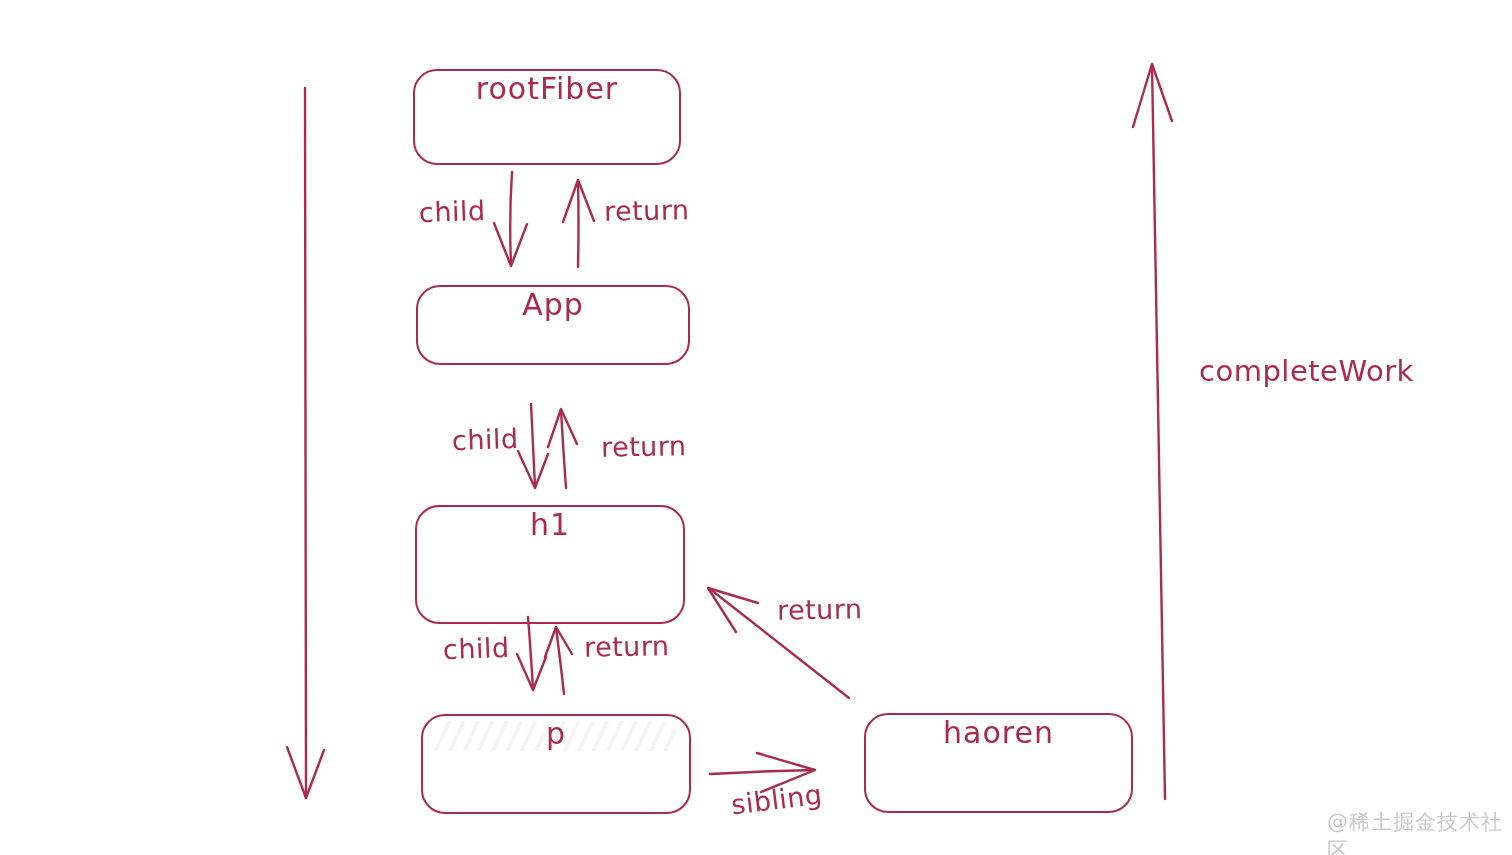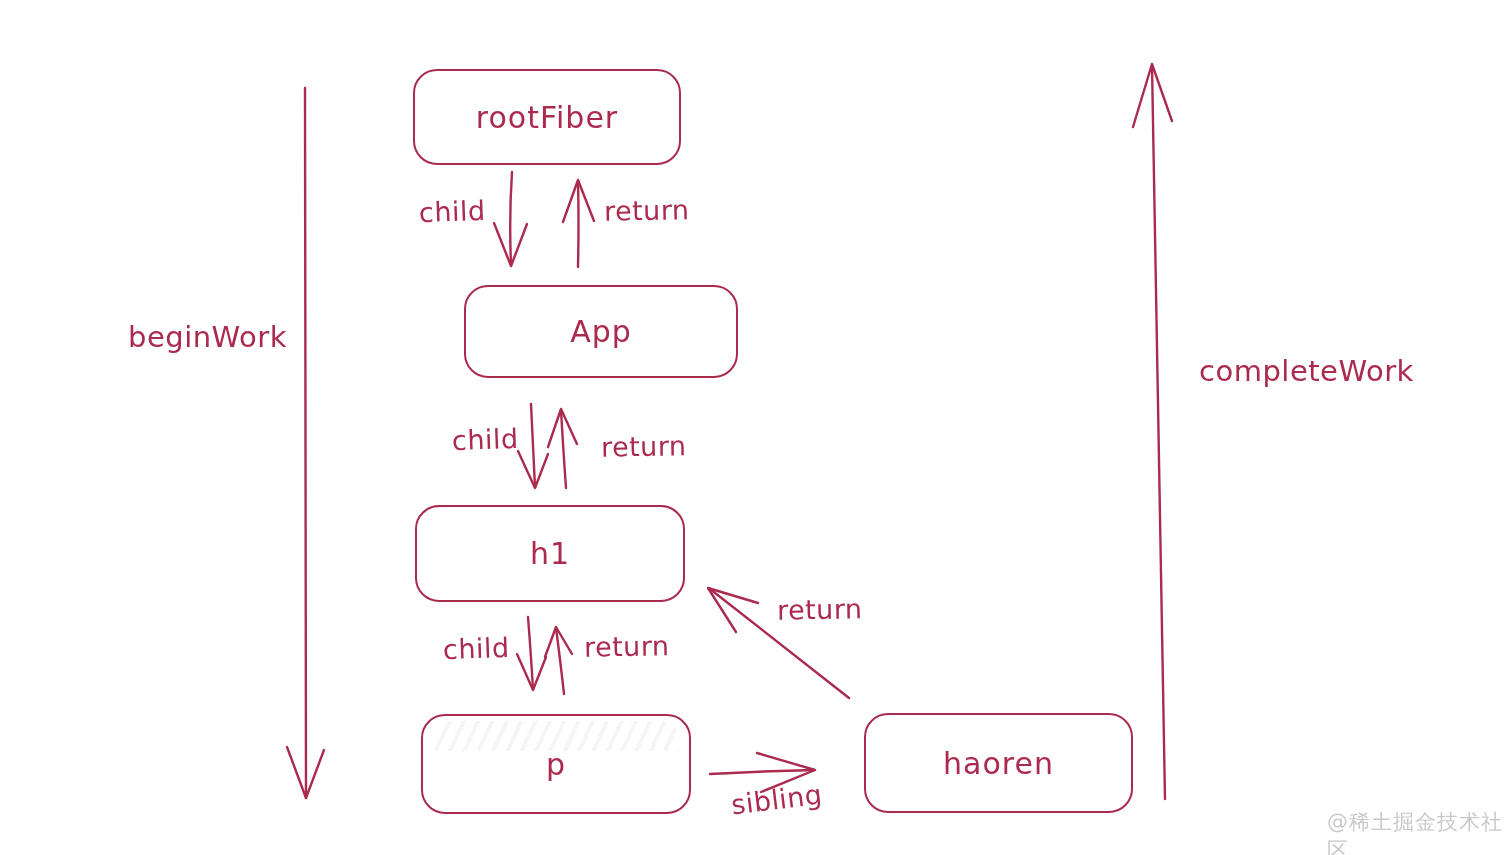--- a/index.html
+++ b/index.html
@@ -29,21 +29,21 @@
     stroke-width: 2.4;
     stroke-linecap: round;
     stroke-linejoin: round;
   }
   .node {
     position: absolute;
     border: 2.5px solid var(--ink);
     border-radius: 24px;
     background: transparent;
     display: flex;
-    align-items: center;
+    align-items: flex-start;
     justify-content: center;
     font-size: 30px;
     letter-spacing: 1px;
   }
   .node .hatch {
     position: absolute;
     top: 5px; left: 10px; right: 10px;
     height: 30px;
     border-radius: 18px 18px 0 0;
     background: repeating-linear-gradient(
@@ -133,25 +133,25 @@
     <g>
       <path d="M849 698 L710 589"></path>
       <path d="M708 588 l28 44 M708 588 l50 15"></path>
     </g>
   </svg>
 
   <div class="node" style="left:413px; top:69px; width:268px; height:96px;">
     <span class="node-label">rootFiber</span>
   </div>
 
-  <div class="node" style="left:416px; top:285px; width:274px; height:93px;margin-left:48px;">
+  <div class="node" style="left:416px; top:285px; width:274px; height:80px;">
     <span class="node-label">App</span>
   </div>
 
-  <div class="node" style="left:415px; top:505px; width:270px; height:97px;">
+  <div class="node" style="left:415px; top:505px; width:270px; height:119px;">
     <span class="node-label">h1</span>
   </div>
 
   <div class="node" style="left:421px; top:714px; width:270px; height:100px;">
     <span class="hatch"></span>
     <span class="node-label">p</span>
   </div>
 
   <div class="node" style="left:839px; top:713px; width:269px; height:100px;margin-left:25px;">
     <span class="node-label">haoren</span>
@@ -162,18 +162,17 @@
 
   <div class="edge-label tilt-n2" style="left:452px; top:424px;">child</div>
   <div class="edge-label tilt-n1" style="left:601px; top:431px;">return</div>
 
   <div class="edge-label tilt-n2" style="left:443px; top:633px;">child</div>
   <div class="edge-label tilt-n1" style="left:584px; top:631px;">return</div>
 
   <div class="edge-label tilt-n6" style="left:731px; top:784px;">sibling</div>
   <div class="edge-label tilt-n1" style="left:777px; top:594px;">return</div>
 
-  <div class="phase-label" style="left:128px; top:320px;">beginWork</div>
   <div class="phase-label" style="left:1199px; top:327px;margin-top:27px;">completeWork</div>
 
   <div class="watermark">@稀土掘金技术社区</div>
 
 </div>
 
 </body></html>

